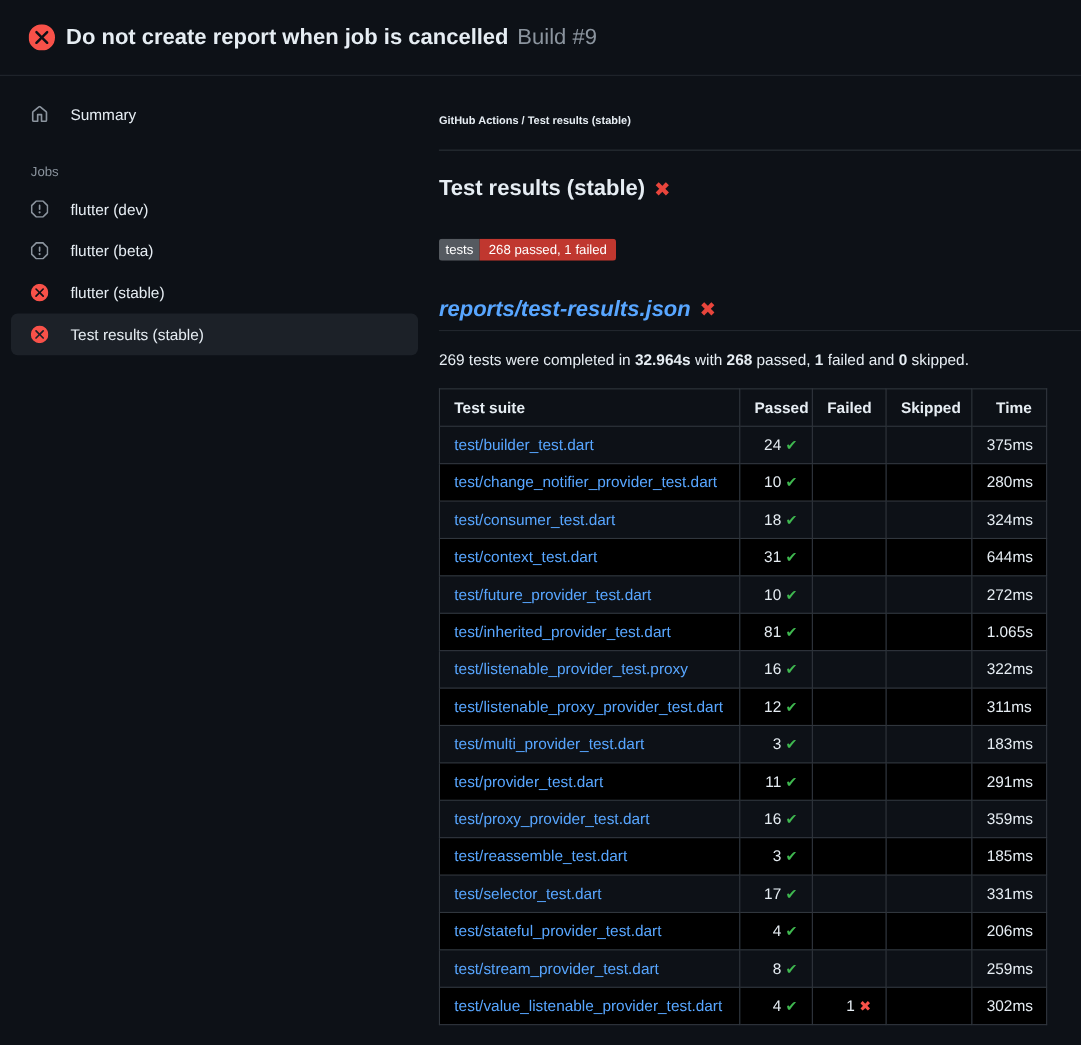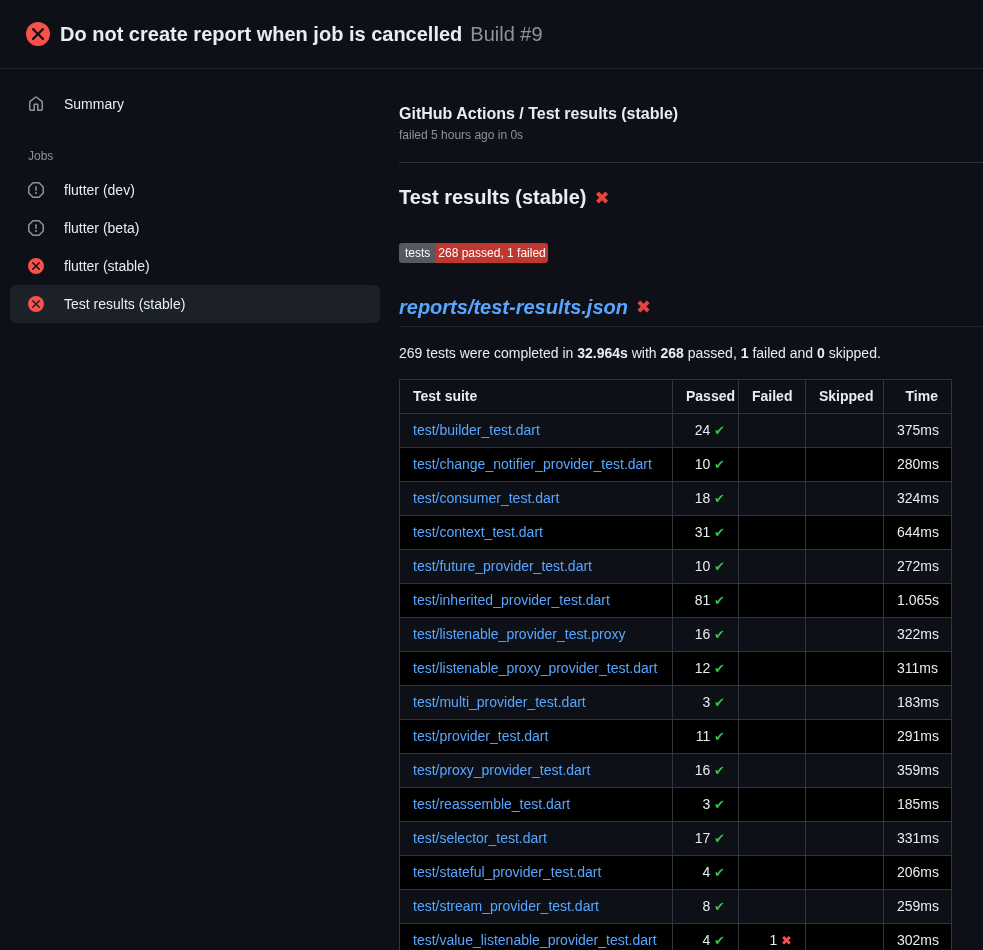--- a/index.html
+++ b/index.html
@@ -30,36 +30,36 @@
     height:38px; padding:0 8px 0 18px; border-radius:6px;
     cursor:pointer; color:#e6edf3;
   }
   .side-item.selected{ background:#1c2128; }
   .side-item .ico{ width:16px; height:16px; flex:none; display:flex; }
   .jobs-heading{
     color:#8b949e; font-size:12px; margin:26px 0 8px 18px;
   }
 
   
-  .breadcrumb{ font-weight:700; font-size:16px; color:#e6edf3; }
+  .breadcrumb{ font-weight:700; font-size:10px; color:#e6edf3; }
   .run-meta{ font-size:12px; color:#8b949e; margin-top:5px; }
   .divider{ border-bottom:1px solid #2b3138; margin-top:20px; }
 
   .check-title{
     margin-top:23px; font-size:20px; font-weight:700;
     display:flex; align-items:center; gap:8px;
   }
   .x-glyph{ color:#e8453c; font-weight:700; font-size:18px; line-height:1; }
 
   .badge{
     display:inline-flex; margin-top:34px; font-size:12px; line-height:1;
     border-radius:3px; overflow:hidden; cursor:pointer;
   }
   .badge .badge-label{ background:#555a60; color:#fff; padding:4px 6px; }
-  .badge .badge-value{ background:#c0372f; color:#fff; padding:4px 2px; }
+  .badge .badge-value{ background:#c0372f; color:#fff; padding:4px 8px; }
 
   .report-title{
     margin-top:32px; font-size:20px; font-weight:700; line-height:24px;
     padding-bottom:7px; border-bottom:1px solid #21262d;
     display:flex; align-items:center; gap:8px;font-style:italic;
   }
   .report-title a{ color:#58a6ff; text-decoration:none; }
 
   .summary-line{ margin-top:18px; font-size:14px; color:#e6edf3; }
   .summary-line b{ font-weight:700; }
@@ -139,21 +139,20 @@
               <path fill="#f85149" d="M8 0a8 8 0 1 1 0 16A8 8 0 0 1 8 0ZM5.28 4.22a.75.75 0 0 0-1.06 1.06L6.94 8l-2.72 2.72a.75.75 0 1 0 1.06 1.06L8 9.06l2.72 2.72a.75.75 0 1 0 1.06-1.06L9.06 8l2.72-2.72a.75.75 0 0 0-1.06-1.06L8 6.94 5.28 4.22Z"></path>
             </svg>
           </span>
           <span>Test results (stable)</span>
         </div>
       </div>
   </div>
 
   <div class="main">
     <div class="breadcrumb">GitHub Actions / Test results (stable)</div>
-    <div class="run-meta">failed 5 hours ago in 0s</div>
     <div class="divider"></div>
 
     <div class="check-title">
       <span>Test results (stable)</span>
       <span class="x-glyph">✖</span>
     </div>
 
     <div class="badge">
       <span class="badge-label">tests</span>
       <span class="badge-value">268 passed, 1 failed</span>

